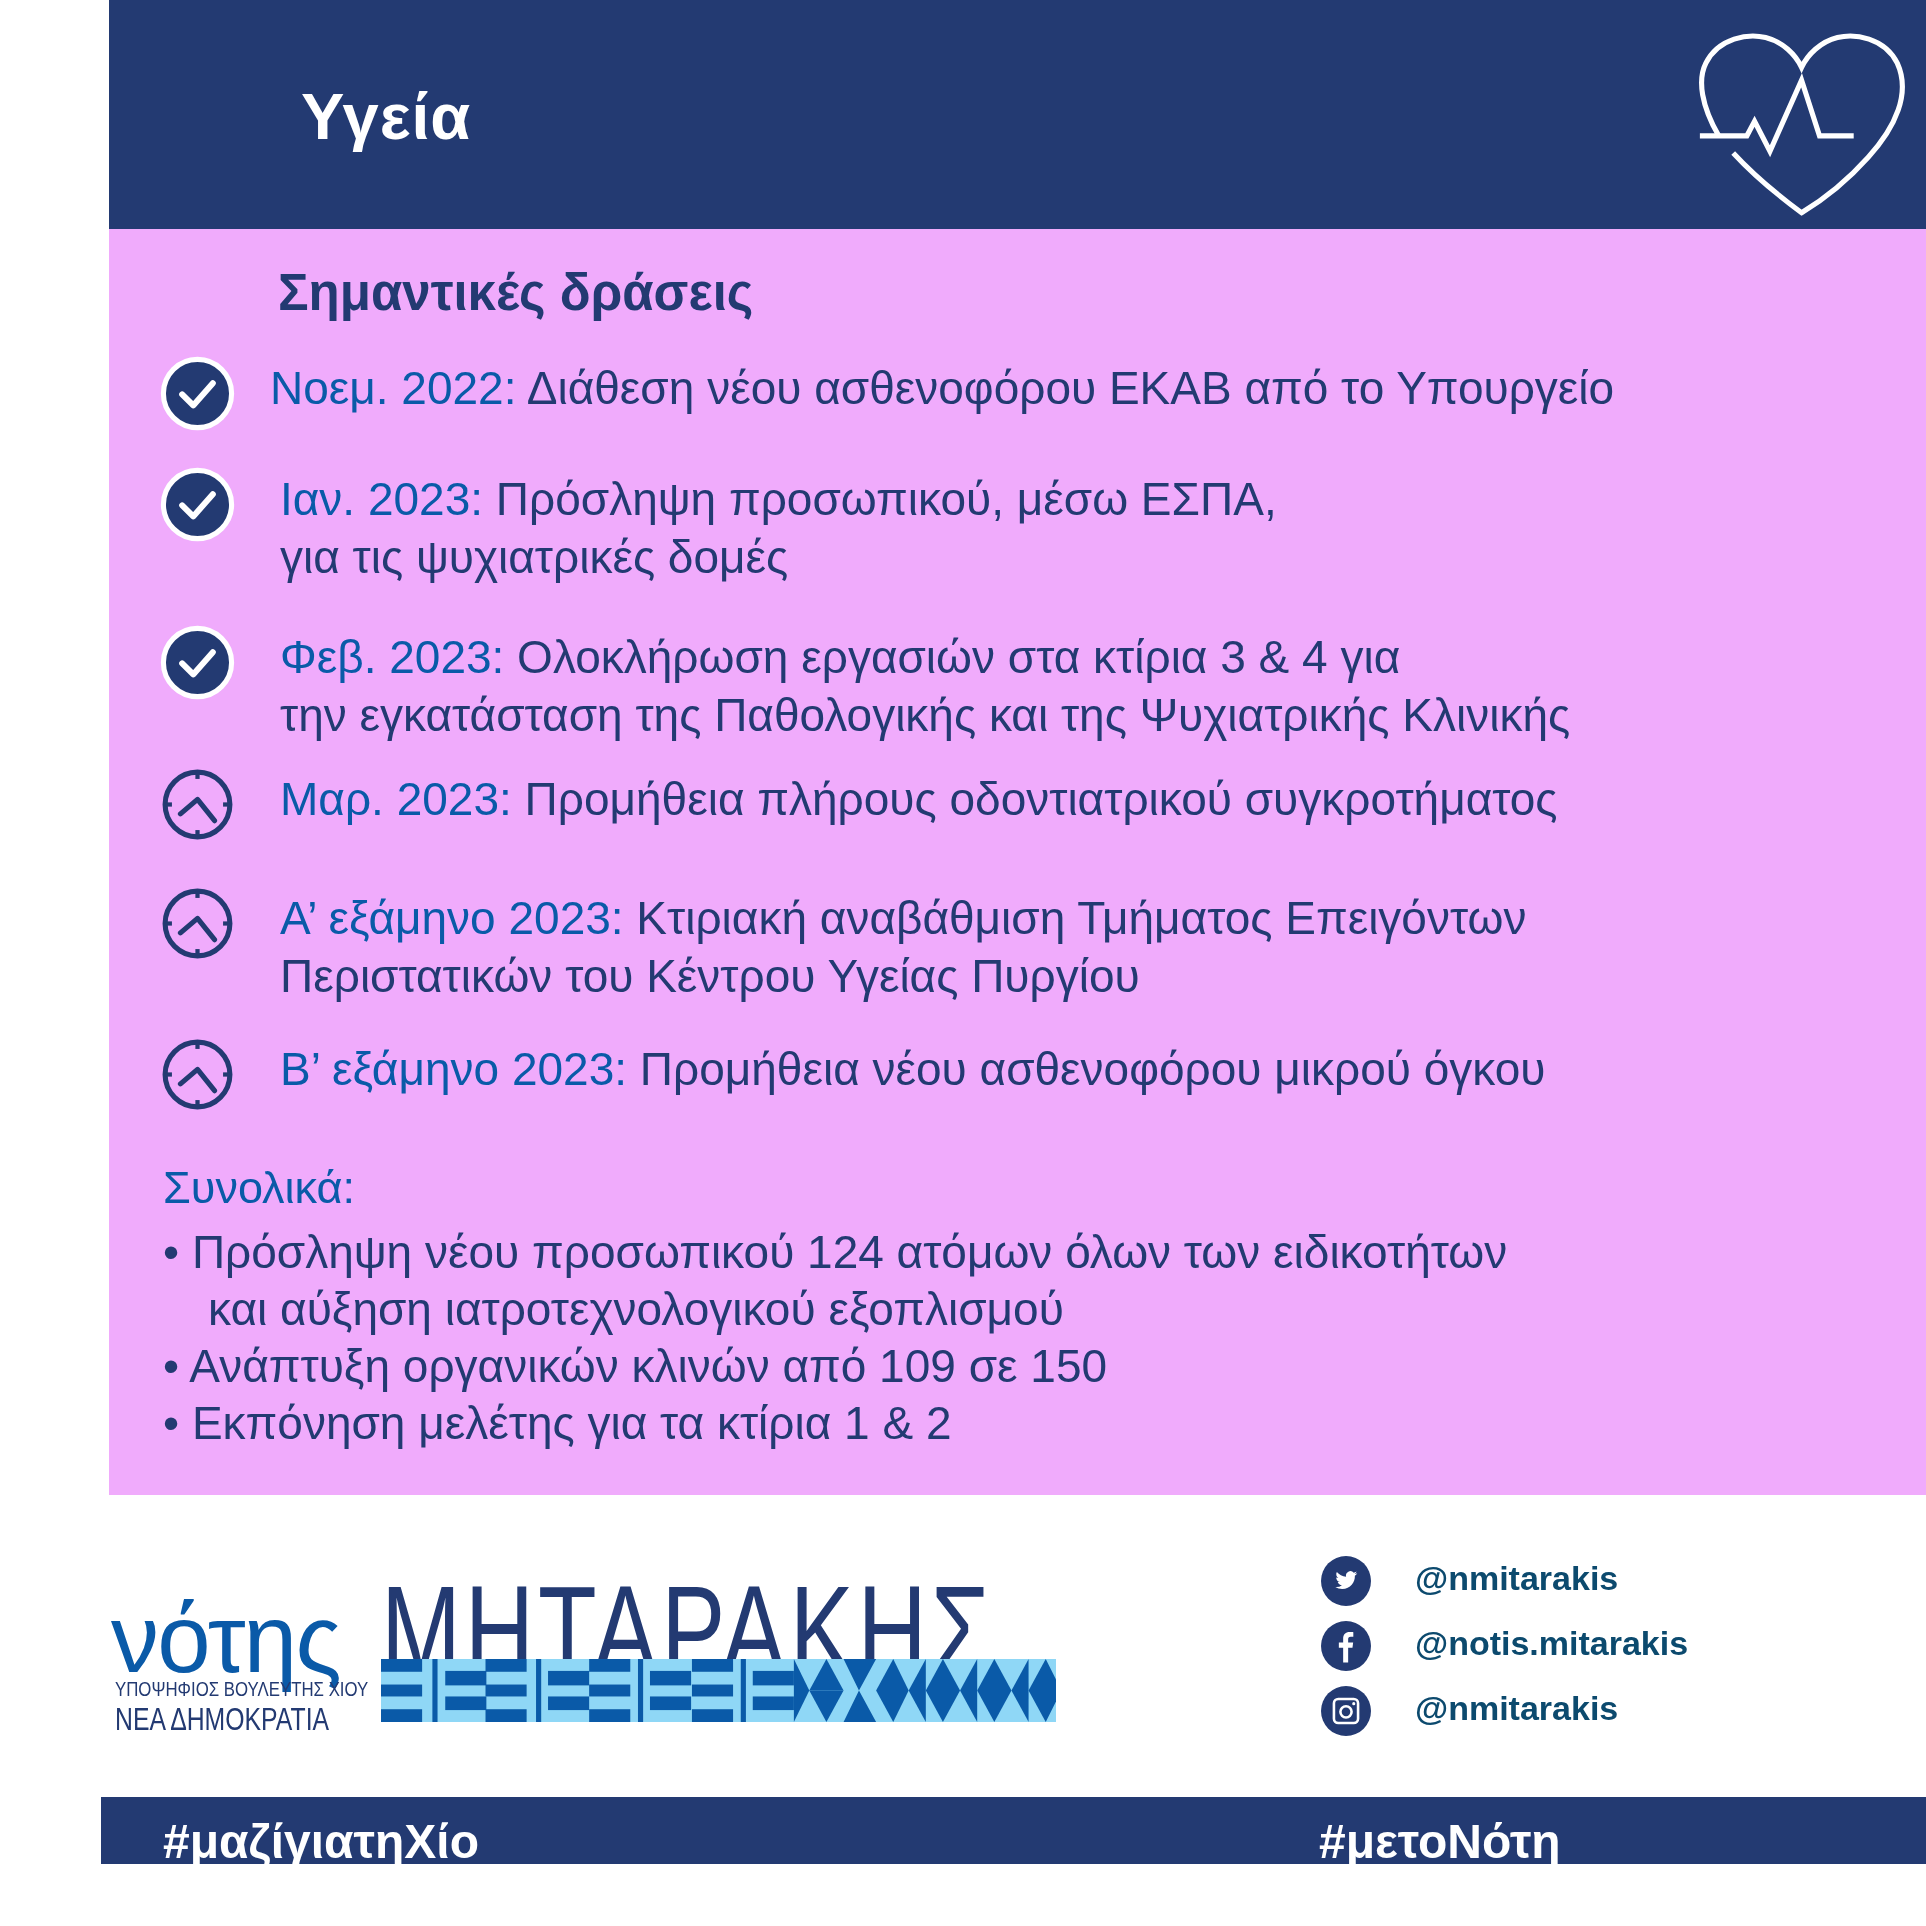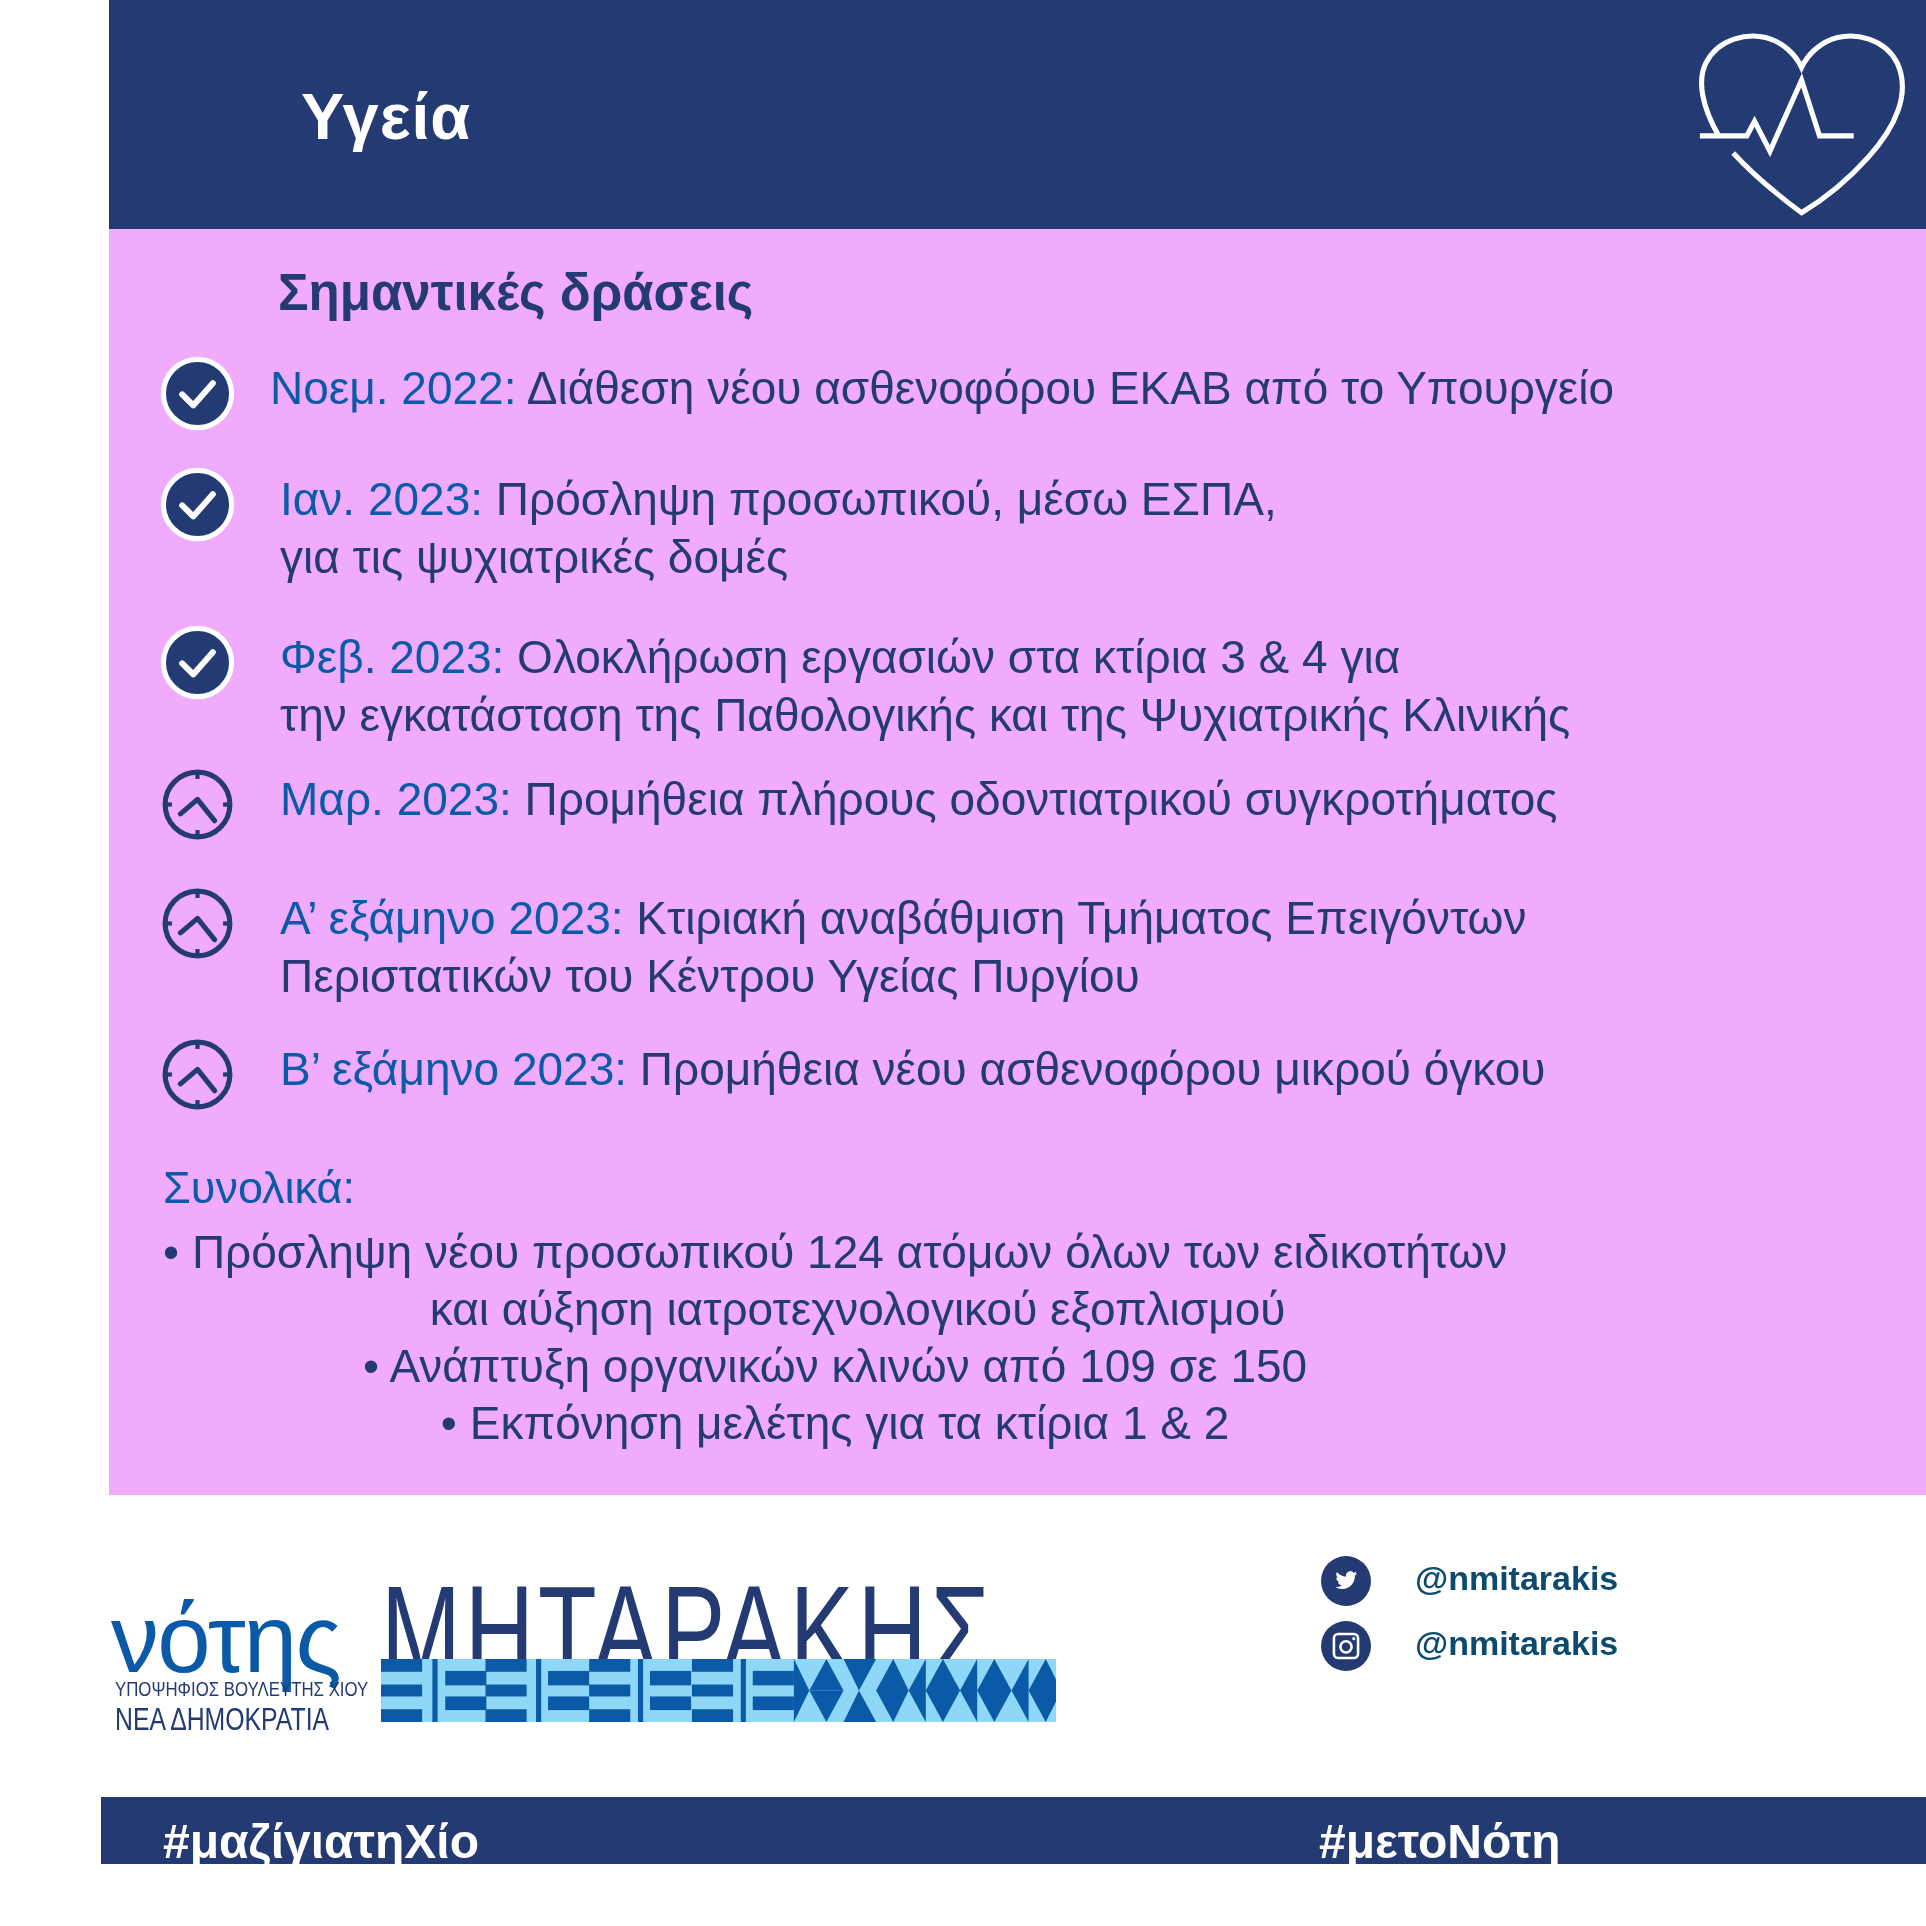--- a/index.html
+++ b/index.html
@@ -8,21 +8,21 @@
   .header-title{position:absolute;left:170px;top:79px;font-size:65px;font-weight:bold;color:#ffffff;letter-spacing:0.9px;margin-left:22px;}
   .heart{position:absolute;left:1588px;top:29px;width:210px;height:188px;}
   .panel{position:absolute;left:109px;top:229px;width:1817px;height:1266px;background:#f0abfc;}
   .section-title{position:absolute;left:169px;top:34px;font-size:51px;font-weight:bold;color:#233a72;}
   .item{position:absolute;left:51px;}
   .item .icon{position:absolute;left:0;top:0;width:75px;height:75px;}
   .item .text{position:absolute;left:120px;top:3.4px;font-size:46px;line-height:58px;color:#233a72;white-space:nowrap;}
   .item .date{color:#0a5aa8;}
   .totals-label{position:absolute;left:54px;top:933px;font-size:45px;color:#0a5aa8;}
   .bullets{position:absolute;left:54px;top:995px;font-size:46px;line-height:57px;color:#233a72;}
-  .bullets div{white-space:nowrap;text-align:center;}
+  .bullets div{white-space:nowrap;}
   .bullets .cont{padding-left:45px;}
   .logo{position:absolute;left:111px;top:1567px;width:950px;height:171px;}
   .first-name{position:absolute;left:0;top:17px;font-size:96px;color:#0a5aa8;letter-spacing:-1.7px;}
   .last-name{position:absolute;left:270px;top:-10.3px;font-size:128px;color:#233a72;letter-spacing:5.1px;transform:scaleX(0.75);transform-origin:left top;font-weight:normal;}
   .subtitle1{position:absolute;left:4.3px;top:110px;font-size:20.5px;color:#233a72;white-space:nowrap;transform:scaleX(0.82);transform-origin:left top;}
   .subtitle2{position:absolute;left:4.3px;top:135px;font-size:31px;color:#233a72;white-space:nowrap;transform:scaleX(0.8);transform-origin:left top;}
   .pattern{position:absolute;left:270px;top:92px;width:675px;height:63px;}
   .social{position:absolute;left:1321px;top:1556px;}
   .social-row{position:relative;height:65px;width:445px;}
   .social-icon{position:absolute;left:0;top:0;width:50px;height:50px;}
@@ -179,20 +179,27 @@
   <div class="social-row">
     <svg class="social-icon" viewBox="0 0 58 58">
       <circle cx="29" cy="29" r="29" fill="#233a72"></circle>
       <path d="M42 20c-1 .5-2 .8-3 .9 1.1-.7 1.9-1.7 2.3-2.9-1 .6-2.1 1-3.3 1.3a5.2 5.2 0 0 0-8.9 4.7c-4.3-.2-8.1-2.3-10.7-5.4-1.4 2.4-.7 5.4 1.6 6.9-.9 0-1.7-.3-2.4-.6 0 2.5 1.8 4.7 4.2 5.2-.8.2-1.6.2-2.4.1.7 2.1 2.6 3.6 4.9 3.6a10.5 10.5 0 0 1-7.7 2.2c2.3 1.5 5.1 2.3 8 2.3 9.6 0 15-8.1 14.7-15.4 1-.7 1.9-1.6 2.6-2.7z" fill="#ffffff"></path>
     </svg>
     <span class="social-handle">@nmitarakis</span>
   </div>
   <div class="social-row">
     <svg class="social-icon" viewBox="0 0 58 58">
       <circle cx="29" cy="29" r="29" fill="#233a72"></circle>
+      <path d="M31.5 48V31h5l.8-6h-5.8v-3.8c0-1.7.5-2.9 3-2.9h3V13c-.6-.1-2.4-.2-4.4-.2-4.4 0-7.4 2.7-7.4 7.6V25h-5v6h5v17z" fill="#ffffff"></path>
+    </svg>
+    <span class="social-handle">@notis.mitarakis</span>
+  </div>
+  <div class="social-row">
+    <svg class="social-icon" viewBox="0 0 58 58">
+      <circle cx="29" cy="29" r="29" fill="#233a72"></circle>
       <rect x="15" y="15" width="28" height="28" rx="5" fill="none" stroke="#ffffff" stroke-width="3"></rect>
       <circle cx="29" cy="30" r="6.5" fill="none" stroke="#ffffff" stroke-width="3"></circle>
       <circle cx="38" cy="20.5" r="1.8" fill="#ffffff"></circle>
     </svg>
     <span class="social-handle">@nmitarakis</span>
   </div>
 </div>
 
 <div class="footer">
   <div class="hashtag" style="left:62px;">#μαζίγιατηΧίο</div>

